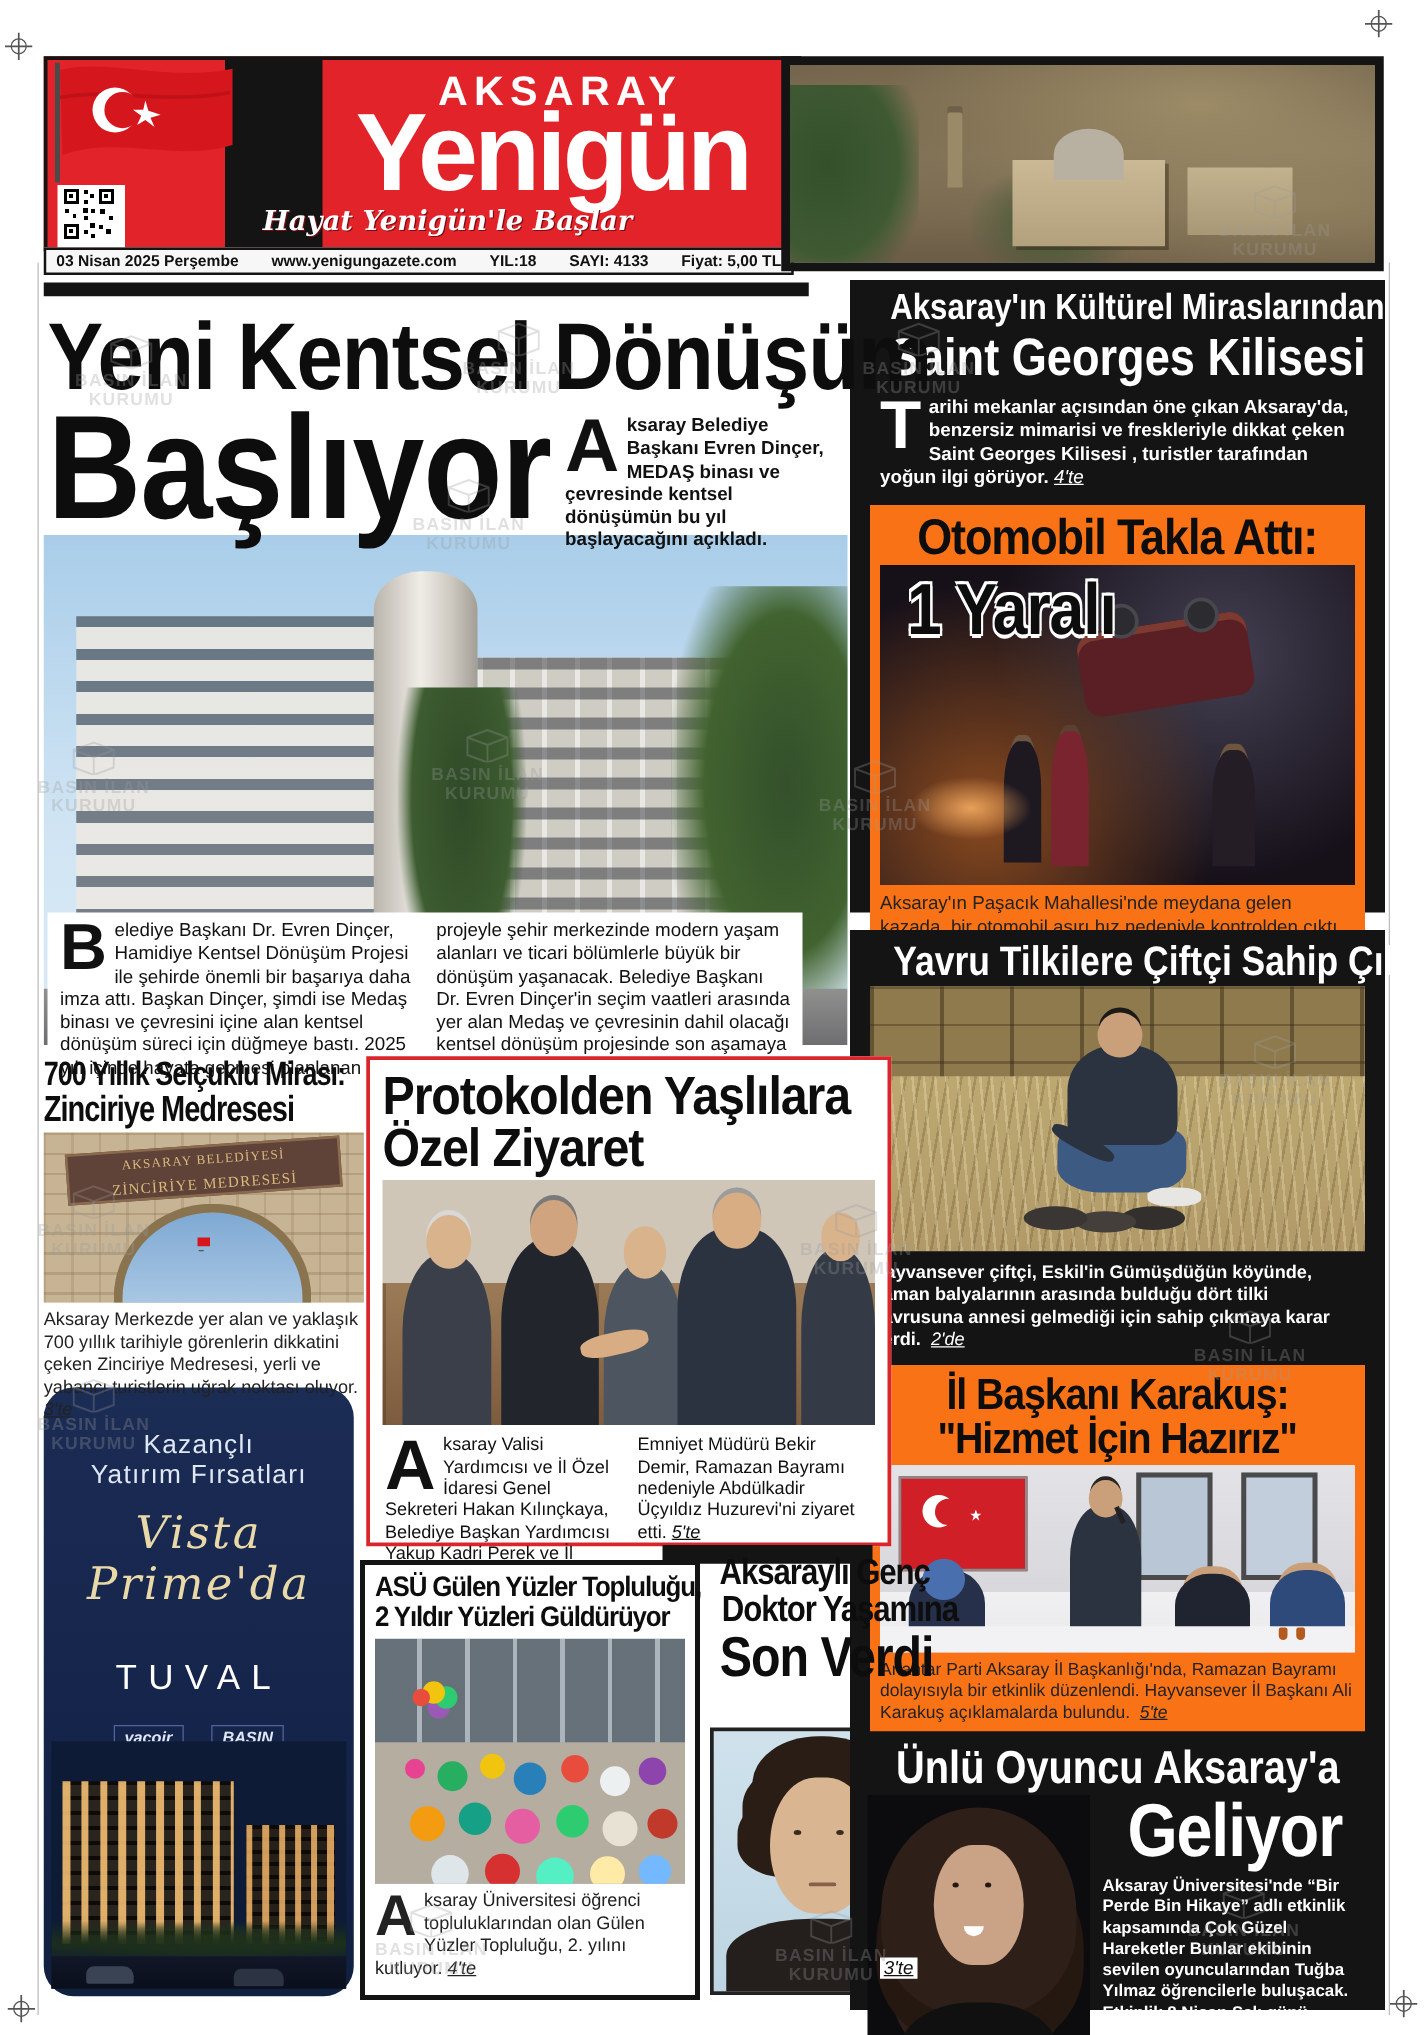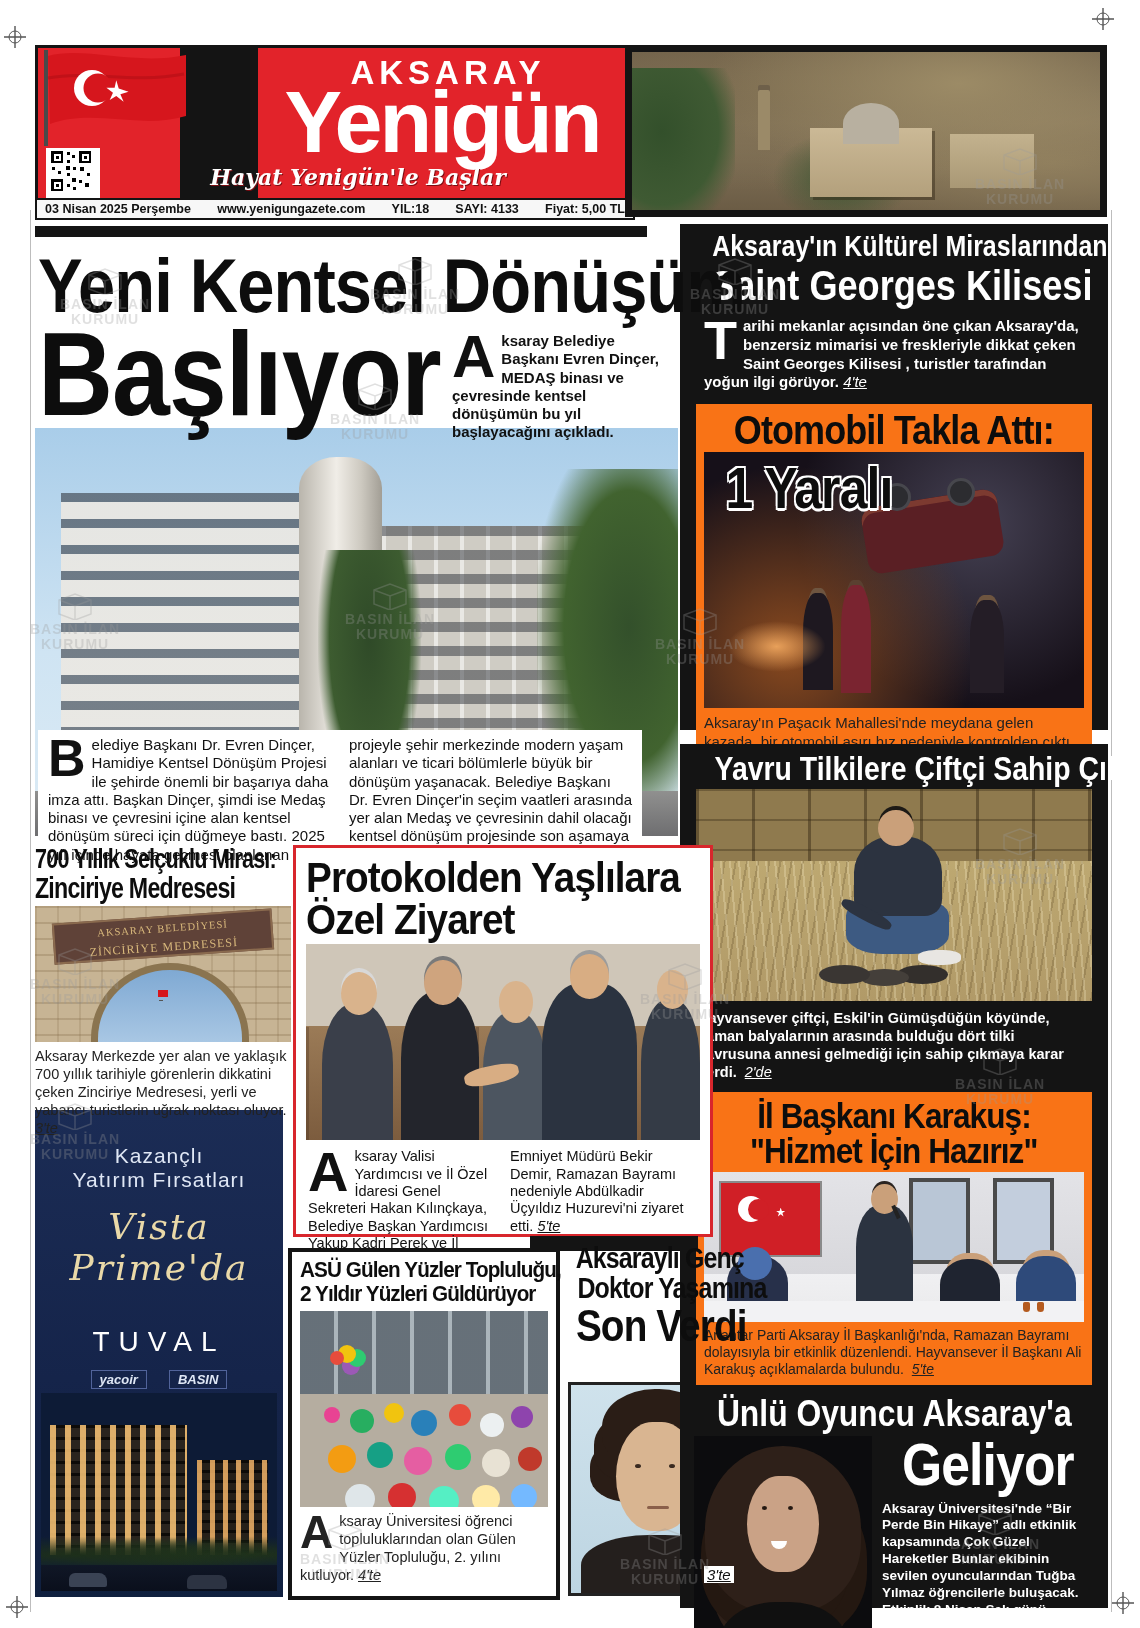--- a/index.html
+++ b/index.html
@@ -40,27 +40,27 @@
      background:linear-gradient(180deg,#a9cde9 0%,#cfe4f3 55%,#dcebf5 100%);}
   #lead-body{left:38px;top:730px;width:604px;height:118px;background:#fff;padding:6px 10px;box-sizing:border-box;
      display:flex;gap:18px;z-index:3;font-size:15px;line-height:1.22;}
   #lead-body .col{flex:1;}
   
   #zin-h{left:35px;top:846px;width:262px;font-size:27px;line-height:1.02;z-index:3;}
   #zin-photo{left:35px;top:906px;width:256px;height:136px;background:#c7b494;}
   #zin-cap{left:35px;top:1048px;width:258px;z-index:3;}
   
   #vista{left:35px;top:1110px;width:248px;height:487px;background:linear-gradient(180deg,#1b2c55 0%,#15244a 55%,#10203f 100%);
-     color:#e8edf8;text-align:center;z-index:2;}
+     color:#e8edf8;text-align:center;z-index:2;border-radius:24px;}
   #vista .l1{margin-top:34px;font-size:21px;letter-spacing:1px;color:#dfe7f5;}
   #vista .l2{font-size:21px;letter-spacing:1px;color:#dfe7f5;}
   #vista .script{margin-top:14px;font-family:"DejaVu Serif",serif;font-style:italic;font-size:36px;
      color:#ead9a8;letter-spacing:2px;text-align:center;}
   #vista .brand{margin-top:38px;font-size:28px;letter-spacing:9px;color:#fff;font-weight:400;}
-  #vista .logos{margin-top:12px;display:flex;justify-content:center;gap:22px;font-size:13px;font-weight:bold;
+  #vista .logos{margin-top:22px;display:flex;justify-content:center;gap:22px;font-size:13px;font-weight:bold;
      color:#dfe7f5;font-style:italic;text-align:center;}
   #vista .url{margin-top:14px;font-size:12px;color:#9fb0d0;}
   #vista .url b{color:#fff;}
   #vista-scene{position:absolute;left:6px;bottom:6px;width:236px;height:198px;overflow:hidden;background:#0d1b36;}
   
   #protokol{left:293px;top:845px;width:420px;height:392px;border:3px solid #d8262c;background:#fff;box-sizing:border-box;z-index:3;}
   #protokol .h{margin:8px 0 0 10px;font-size:43px;line-height:.98;}
   #protokol-photo{position:relative;margin:4px 10px 0 10px;height:196px;
      background:linear-gradient(180deg,#cfc6b8 0%,#cfc6b8 42%,#9b7b57 42%,#7c5c3e 100%);overflow:hidden;}
   #protokol .cols{display:flex;gap:14px;margin:8px 12px 0 12px;font-size:14.5px;line-height:1.2;position:relative;}

